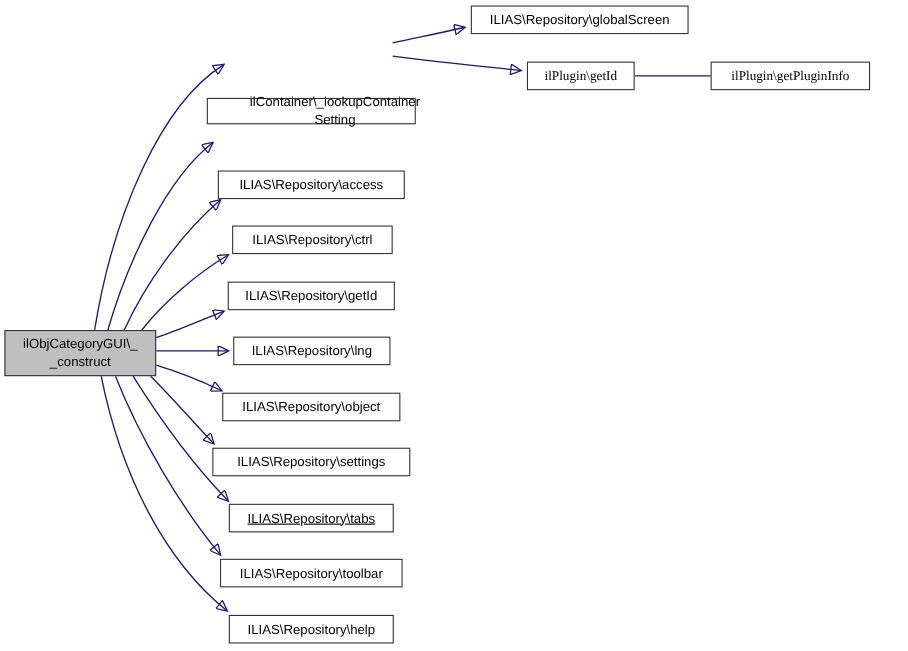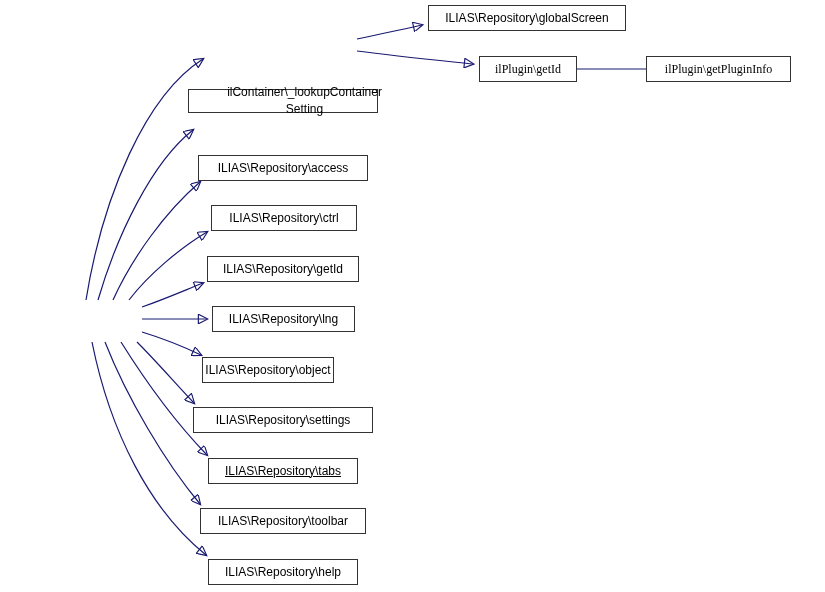--- a/index.html
+++ b/index.html
@@ -70,20 +70,24 @@
     <path marker-end="url(#arrow)" d="M142,332 C165,339 182,346 201,355"></path>
     <path marker-end="url(#arrow)" d="M137,342 C157,362 175,383 194,403"></path>
     <path marker-end="url(#arrow)" d="M121,342 C146,382 178,425 207,455"></path>
     <path marker-end="url(#arrow)" d="M105,342 C127,398 165,462 200,504"></path>
     <path marker-end="url(#arrow)" d="M92,342 C110,432 150,510 206,555"></path>
     <path marker-end="url(#arrow)" d="M357,39 C380,34 400,30 422,25"></path>
     <path marker-end="url(#arrow)" d="M357,51 C395,56 435,60 473,64"></path>
     <path marker-end="url(#arrow)" d="M577,69 L671,69"></path>
   </svg>
 
+  <div class="node highlight" style="left:4px;top:300px;width:138px;height:42px;">
+    <span>ilObjCategoryGUI\_</span>
+    <span>_construct</span>
+  </div>
 
 
   <div class="node" style="left:188px;top:89px;width:190px;height:24px;padding-left:43px;">
     <span>ilContainer\_lookupContainer</span>
     <span>Setting</span>
   </div>
 
   <div class="node" style="left:198px;top:155px;width:170px;height:26px;">
     <span>ILIAS\Repository\access</span>
   </div>
@@ -93,21 +97,21 @@
   </div>
 
   <div class="node" style="left:207px;top:256px;width:152px;height:26px;">
     <span>ILIAS\Repository\getId</span>
   </div>
 
   <div class="node" style="left:212px;top:306px;width:143px;height:26px;">
     <span>ILIAS\Repository\lng</span>
   </div>
 
-  <div class="node" style="left:202px;top:357px;width:132px;height:26px;">
+  <div class="node" style="left:202px;top:357px;width:162px;height:26px;">
     <span>ILIAS\Repository\object</span>
   </div>
 
   <div class="node" style="left:193px;top:407px;width:180px;height:26px;">
     <span>ILIAS\Repository\settings</span>
   </div>
 
   <div class="node" style="left:208px;top:458px;width:150px;height:26px;text-decoration:underline;">
     <span>ILIAS\Repository\tabs</span>
   </div>

